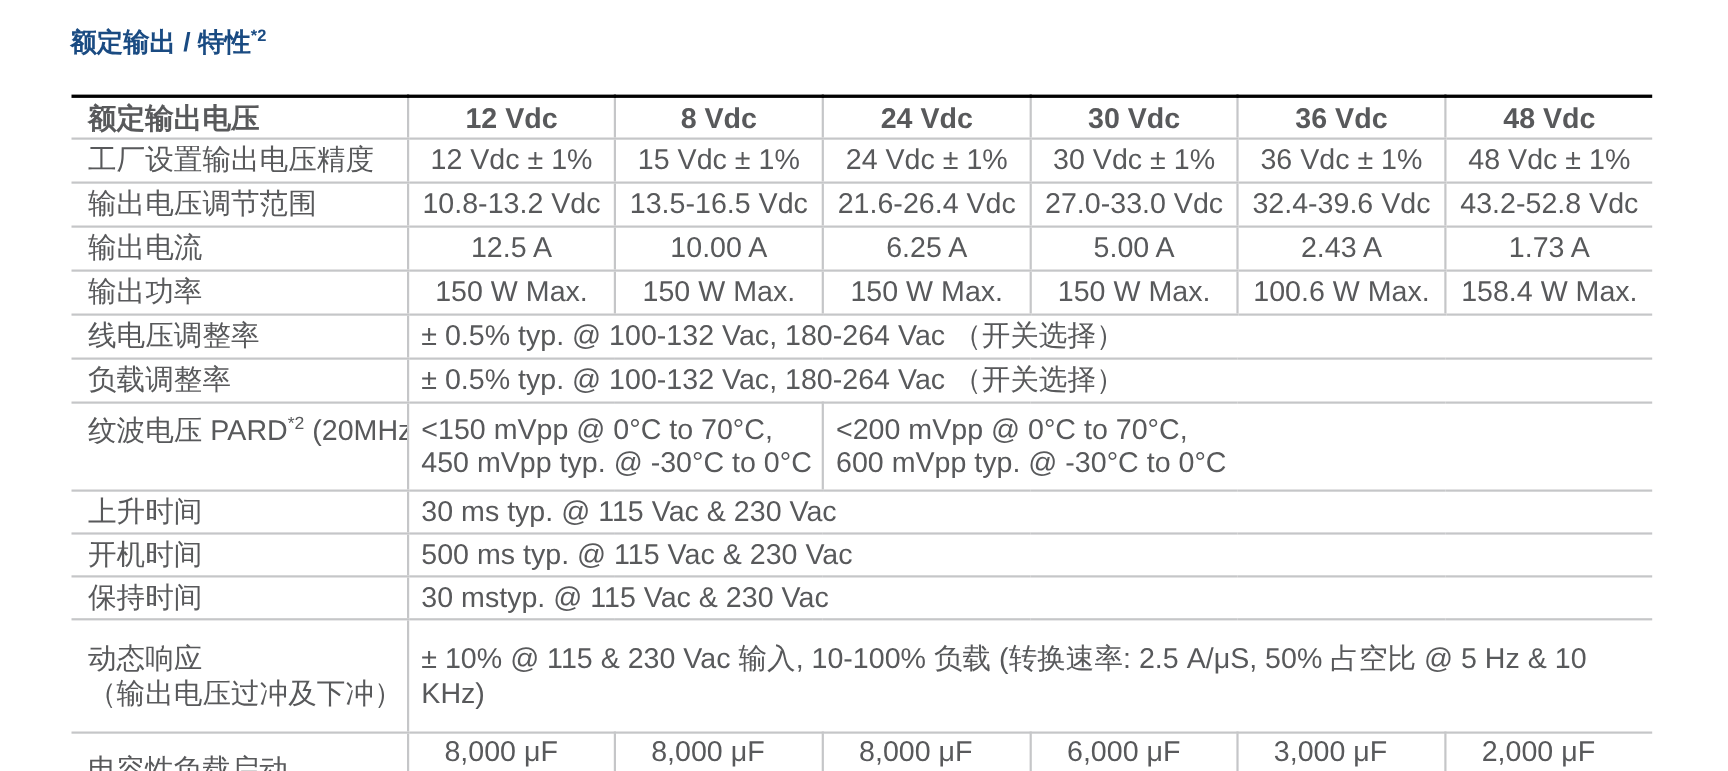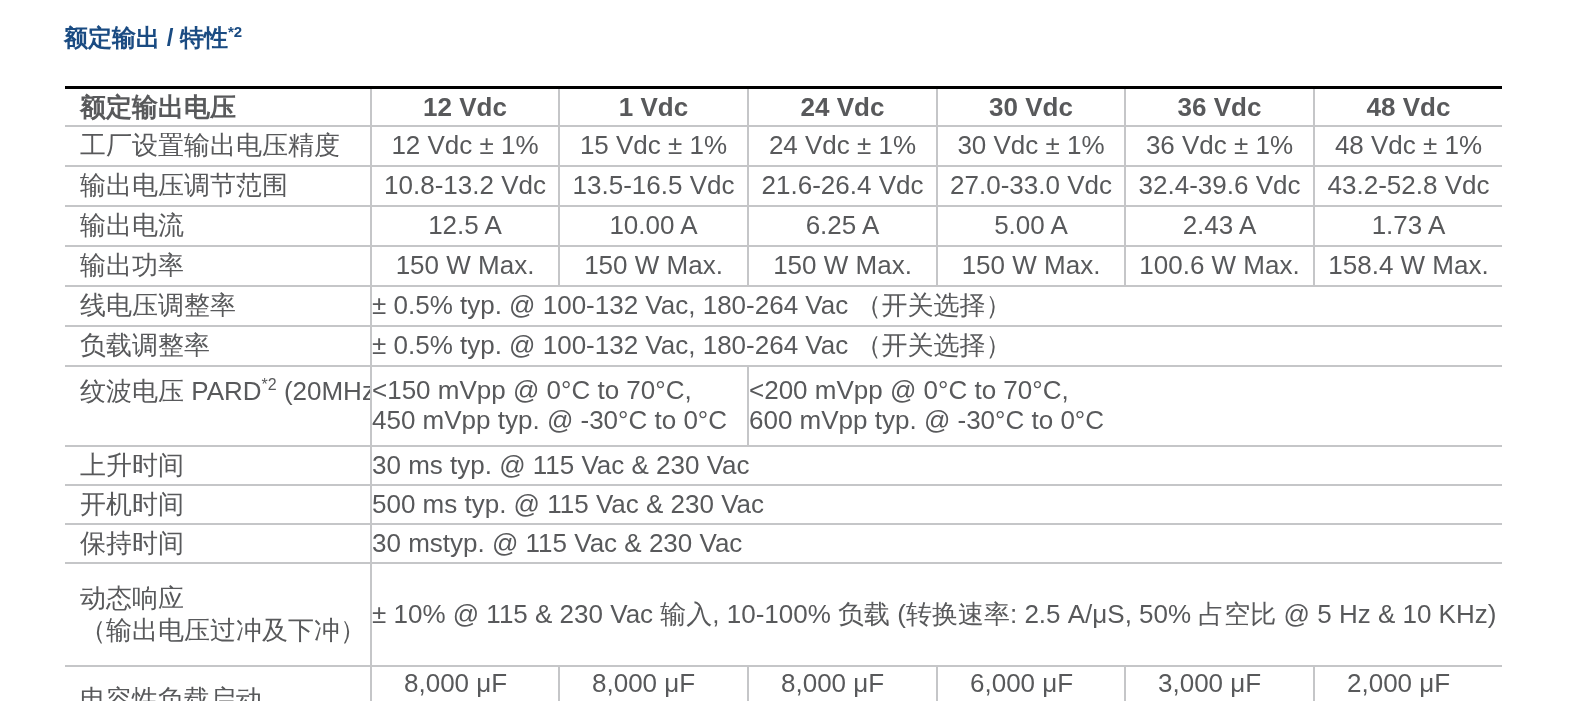--- a/index.html
+++ b/index.html
@@ -42,21 +42,21 @@
   }
   td.label {
     text-align: left;
     padding-left: 15px;
     white-space: nowrap;
   }
   td.label sup { font-size: 16px; }
   td.label.top { vertical-align: top; padding-top: 8px; }
   td.val { border-left: 2px solid var(--border); }
   td.center { text-align: center; }
-  td.left { text-align: left; }
+  td.left { text-align: left; padding-left: 11px; }
   td.wide { padding-left: 32px; }
   td.multiline { line-height: 1.12; }
   
   .spec-table tr        { height: 40px; }
   .spec-table tr:nth-child(1)  { height: 38px; font-weight: bold; }
   .spec-table tr:nth-child(8)  { height: 80px; }
   .spec-table tr:nth-child(9),
   .spec-table tr:nth-child(10),
   .spec-table tr:nth-child(11) { height: 39px; }
   .spec-table tr:nth-child(12) { height: 103px; }
@@ -74,21 +74,21 @@
       <col style="width:189px">
       <col style="width:189px">
       <col style="width:188px">
       <col style="width:189px">
       <col style="width:188px">
     </colgroup>
     <tbody>
         <tr>
           <td class="label">额定输出电压</td>
           <td class="val center">12 Vdc</td>
-          <td class="val center">1 Vdc</td>
+          <td class="val center">8 Vdc</td>
           <td class="val center">24 Vdc</td>
           <td class="val center">30 Vdc</td>
           <td class="val center">36 Vdc</td>
           <td class="val center">48 Vdc</td>
         </tr>
         <tr>
           <td class="label">工厂设置输出电压精度</td>
           <td class="val center">12 Vdc ± 1%</td>
           <td class="val center">15 Vdc ± 1%</td>
           <td class="val center">24 Vdc ± 1%</td>

